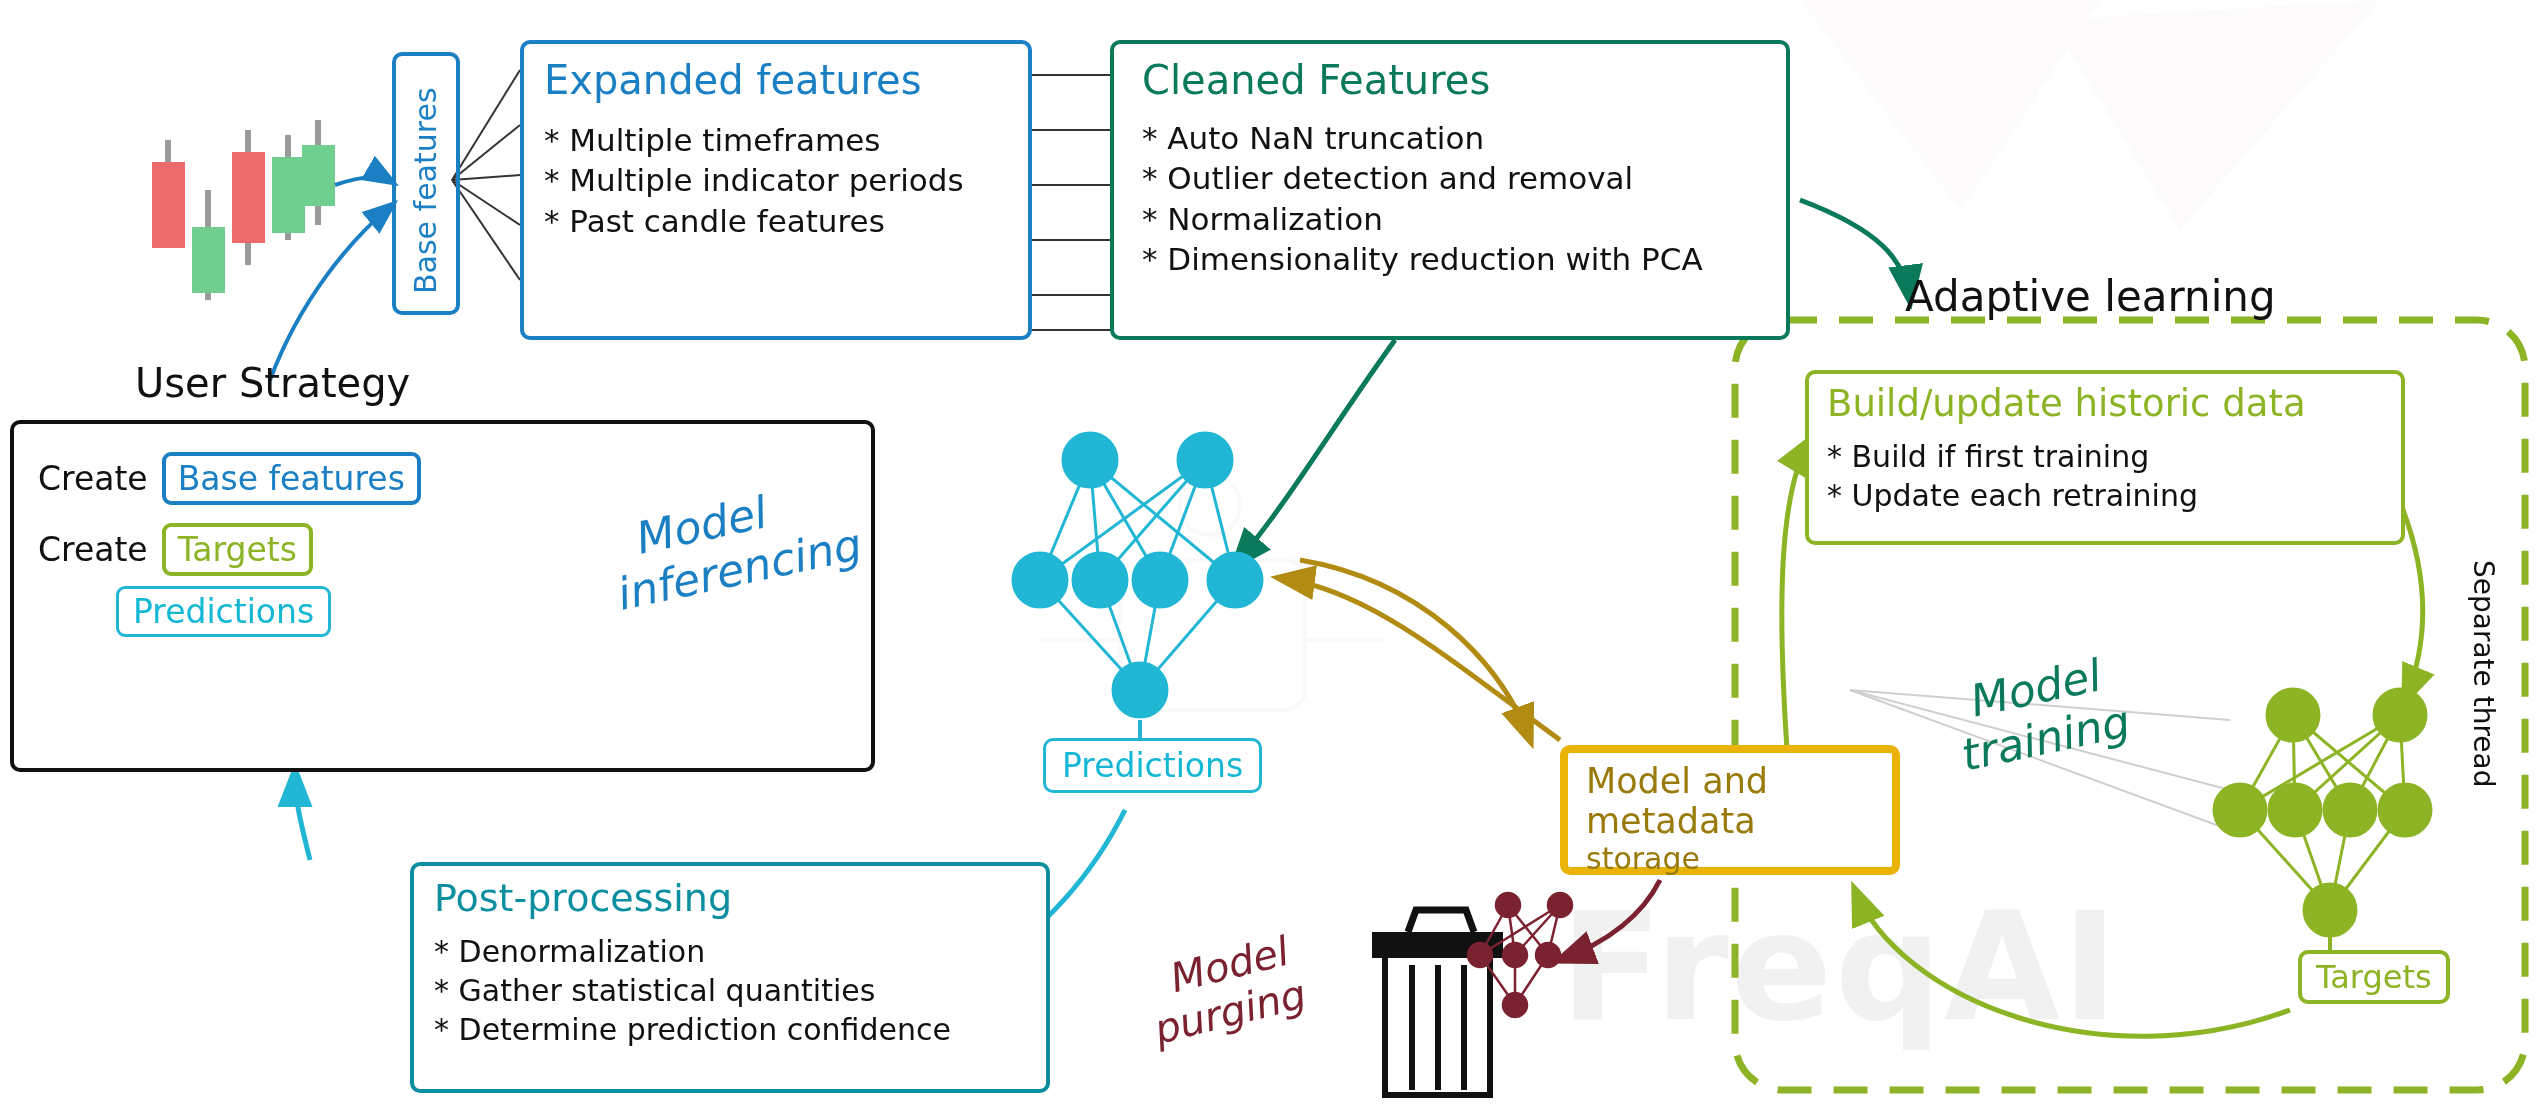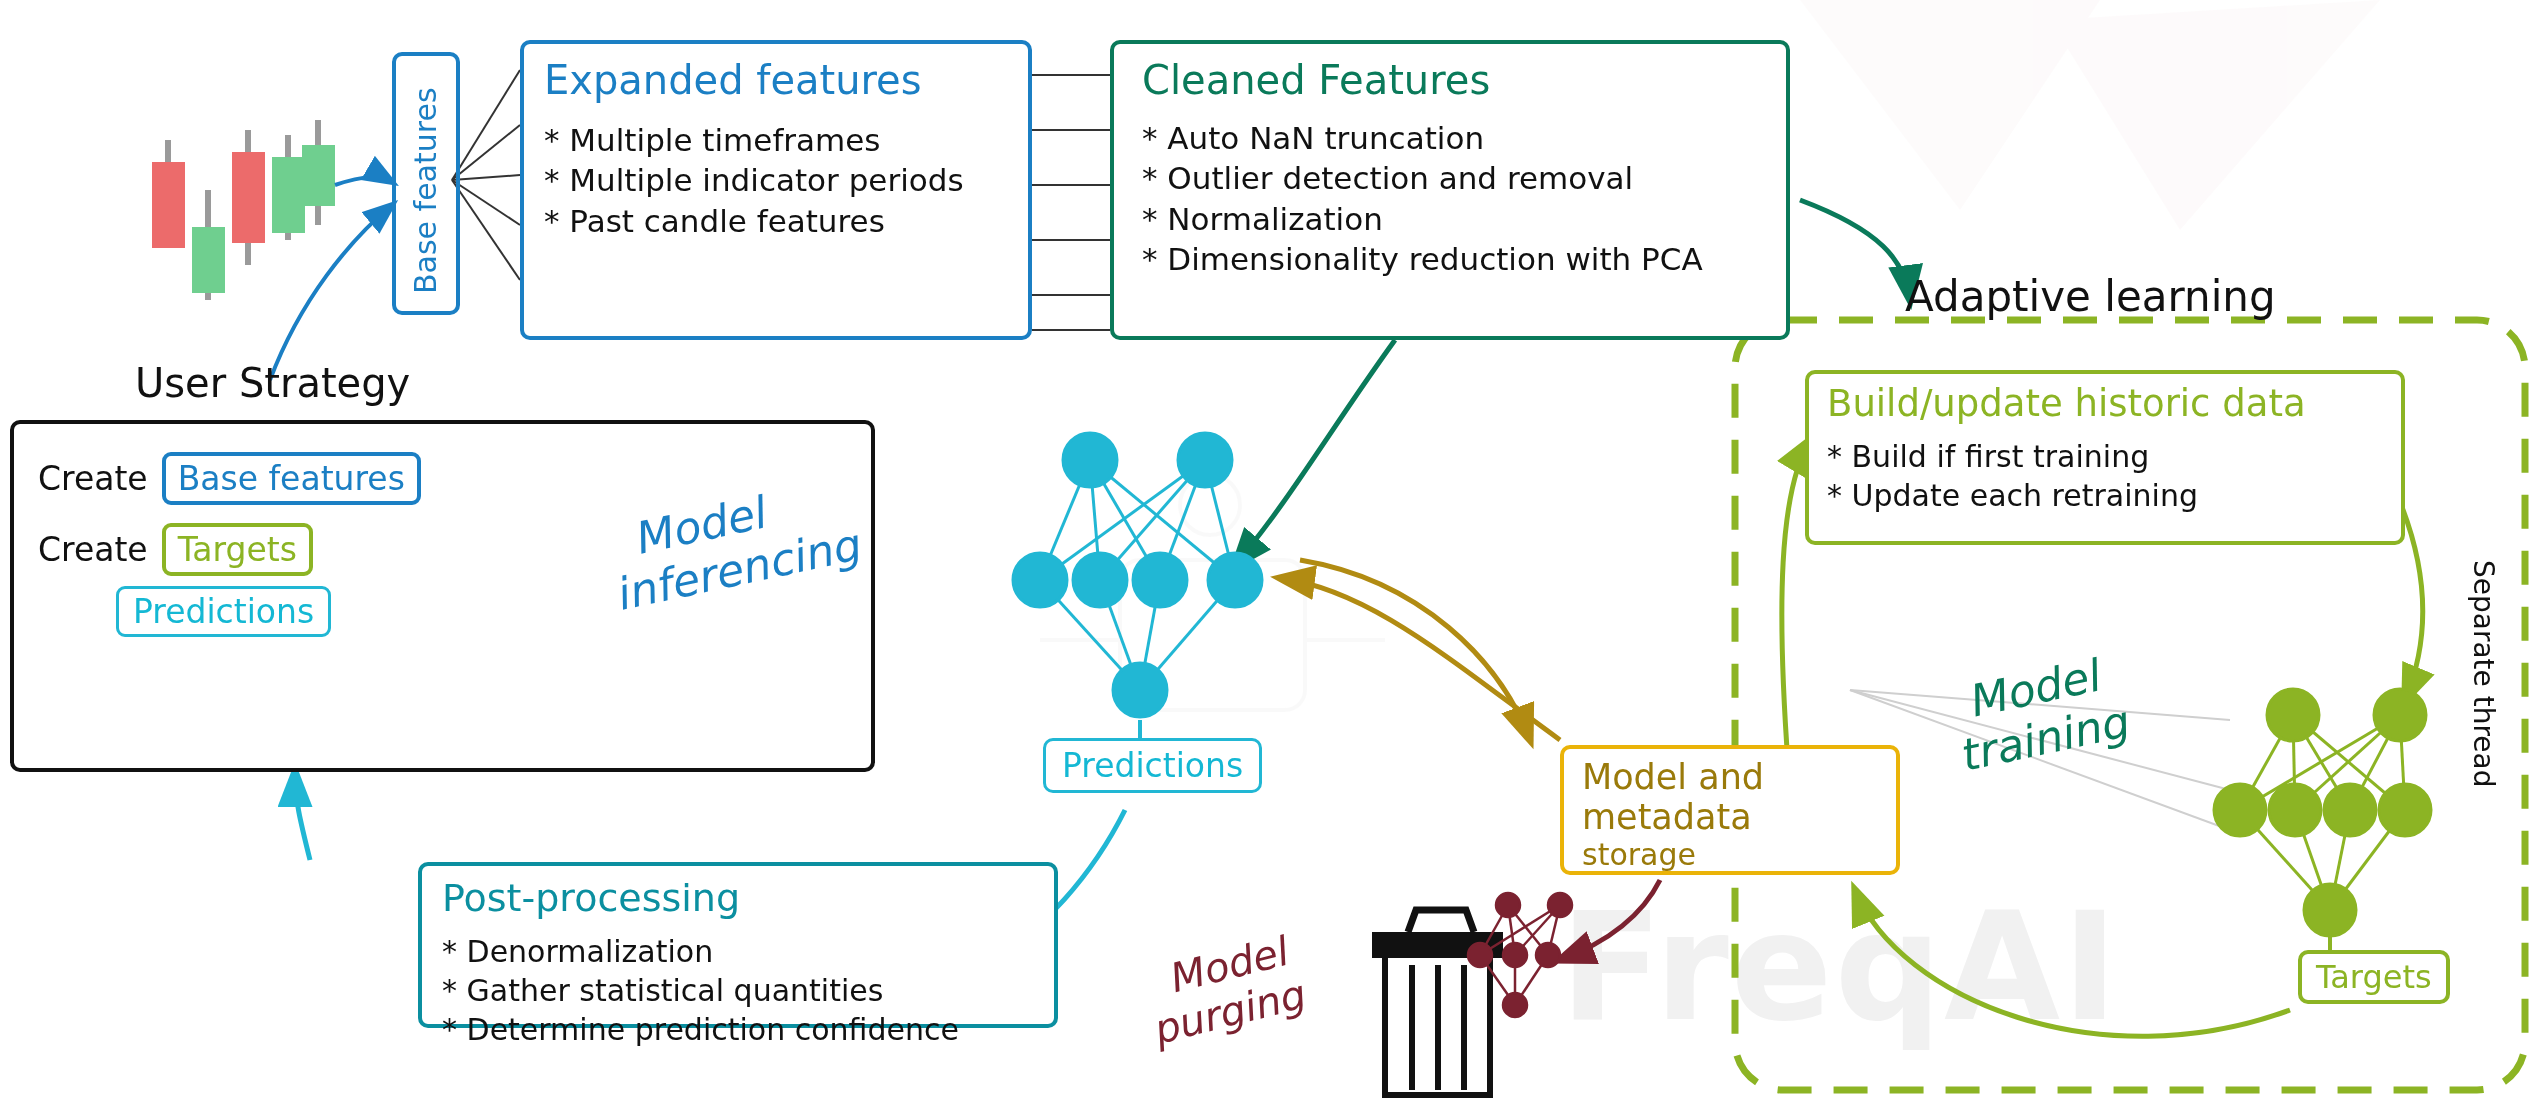--- a/index.html
+++ b/index.html
@@ -19,21 +19,21 @@
   .b-blue{border:4px solid #1b7fc4;}
   .c-green{color:#0a7a5a;}
   .b-green{border:4px solid #0a7a5a;}
   .c-teal{color:#0b8fa0;}
   .b-teal{border:4px solid #0b8fa0;}
   .c-cyan{color:#14b8d4;}
   .b-cyan{border:3px solid #21b7d4;}
   .c-olive{color:#8cb424;}
   .b-olive{border:4px solid #8cb424;}
   .c-gold{color:#9a7a0a;}
-  .b-gold{border:4px solid #eab308;}
+  .b-gold{border:8px solid #eab308;}
   .c-dark{color:#111;}
   .b-dark{border:4px solid #111;}
   .c-maroon{color:#7b2230;}
   .c-grey{color:#8a8a8a;}
 
   .label-rot{transform-origin:0 0;}
   .slant{font-style:italic;}
 
   .wm{position:absolute;color:#f1f1f1;font-size:150px;font-weight:bold;
       letter-spacing:2px;user-select:none;}
@@ -293,21 +293,21 @@
     </div>
   </div>
 
   <div class="abs c-blue slant" style="left:640px;top:490px;font-size:44px;transform:rotate(-12deg);">
     <div>Model</div>
     <div style="margin-left:-30px;">inferencing</div>
   </div>
 
   <div class="abs b-cyan c-cyan" style="left:1043px;top:738px;padding:5px 16px;border-radius:10px;font-size:33px;background:#fff;">Predictions</div>
 
-  <div class="box b-teal" style="left:410px;top:862px;width:640px;height:166px;padding:12px 20px;margin-left:8px;">
+  <div class="box b-teal" style="left:410px;top:862px;width:640px;height:231px;padding:12px 20px;">
     <div class="title c-teal" style="font-size:38px;">Post-processing</div>
     <ul style="margin-top:12px;">
       <li style="font-size:30px;">* Denormalization</li>
       <li style="font-size:30px;">* Gather statistical quantities</li>
       <li style="font-size:30px;">* Determine prediction confidence</li>
     </ul>
   </div>
 
   <div class="abs c-maroon slant" style="left:1175px;top:940px;font-size:40px;transform:rotate(-14deg);">
     <div>Model</div>

